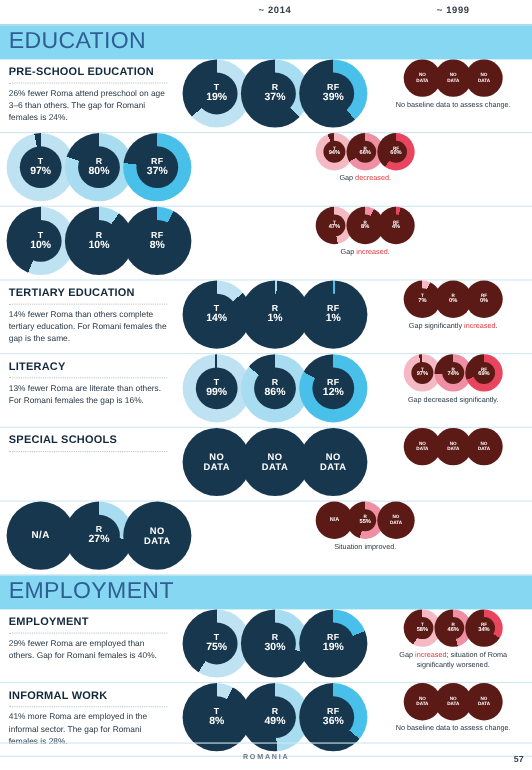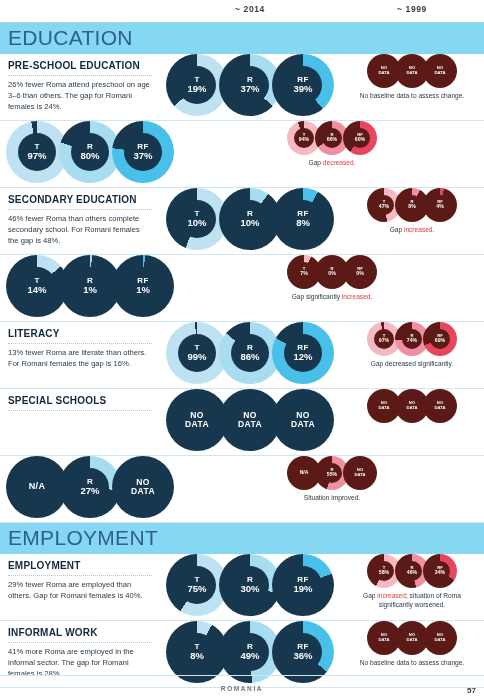--- a/index.html
+++ b/index.html
@@ -230,77 +230,77 @@
               <div class="lbl">
                 <span class="k">RF</span>
                 <span class="v">60%</span>
               </div>
             </div>
           </div>
           <div class="basenote"><span>Gap </span><span class="up">decreased</span><span>.</span></div>
         </div>
       </div>
       <div class="row">
+        <div class="donutcol">
+          <div class="donut-group big">
+            <div class="donut big" style="background: conic-gradient(rgb(191, 226, 242) 0deg, rgb(191, 226, 242) 201.6deg, rgb(23, 55, 79) 201.6deg, rgb(23, 55, 79) 360deg);">
+              <div class="hole" style="background: rgb(23, 55, 79);"></div>
+              <div class="lbl">
+                <span class="k">T</span>
+                <span class="v">10%</span>
+              </div>
+            </div>
+            <div class="donut big" style="background: conic-gradient(rgb(168, 220, 240) 0deg, rgb(168, 220, 240) 36deg, rgb(23, 55, 79) 36deg, rgb(23, 55, 79) 360deg);">
+              <div class="hole" style="background: rgb(23, 55, 79);"></div>
+              <div class="lbl">
+                <span class="k">R</span>
+                <span class="v">10%</span>
+              </div>
+            </div>
+            <div class="donut big" style="background: conic-gradient(rgb(73, 192, 234) 0deg, rgb(73, 192, 234) 28.8deg, rgb(23, 55, 79) 28.8deg, rgb(23, 55, 79) 360deg);">
+              <div class="hole" style="background: rgb(23, 55, 79);"></div>
+              <div class="lbl">
+                <span class="k">RF</span>
+                <span class="v">8%</span>
+              </div>
+            </div>
+          </div>
+        </div>
+        <div class="basecol">
+          <div class="donut-group small">
+            <div class="donut small" style="background: conic-gradient(rgb(244, 185, 194) 0deg, rgb(244, 185, 194) 169.2deg, rgb(92, 26, 22) 169.2deg, rgb(92, 26, 22) 360deg);">
+              <div class="hole" style="background: rgb(92, 26, 22);"></div>
+              <div class="lbl">
+                <span class="k">T</span>
+                <span class="v">47%</span>
+              </div>
+            </div>
+            <div class="donut small" style="background: conic-gradient(rgb(239, 143, 164) 0deg, rgb(239, 143, 164) 28.8deg, rgb(92, 26, 22) 28.8deg, rgb(92, 26, 22) 360deg);">
+              <div class="hole" style="background: rgb(92, 26, 22);"></div>
+              <div class="lbl">
+                <span class="k">R</span>
+                <span class="v">8%</span>
+              </div>
+            </div>
+            <div class="donut small" style="background: conic-gradient(rgb(232, 69, 95) 0deg, rgb(232, 69, 95) 14.4deg, rgb(92, 26, 22) 14.4deg, rgb(92, 26, 22) 360deg);">
+              <div class="hole" style="background: rgb(92, 26, 22);"></div>
+              <div class="lbl">
+                <span class="k">RF</span>
+                <span class="v">4%</span>
+              </div>
+            </div>
+          </div>
+          <div class="basenote"><span>Gap </span><span class="up">increased</span><span>.</span></div>
+        </div>
+      </div>
+      <div class="row">
         <div class="textcol">
-          <div class="title">SECONDARY EDUCATION</div>
-          <div class="desc">46% fewer Roma than others complete secondary school. For Romani females the gap is 48%.</div>
-        </div>
-        <div class="donutcol">
-          <div class="donut-group big">
-            <div class="donut big" style="background: conic-gradient(rgb(191, 226, 242) 0deg, rgb(191, 226, 242) 201.6deg, rgb(23, 55, 79) 201.6deg, rgb(23, 55, 79) 360deg);">
-              <div class="hole" style="background: rgb(23, 55, 79);"></div>
-              <div class="lbl">
-                <span class="k">T</span>
-                <span class="v">10%</span>
-              </div>
-            </div>
-            <div class="donut big" style="background: conic-gradient(rgb(168, 220, 240) 0deg, rgb(168, 220, 240) 36deg, rgb(23, 55, 79) 36deg, rgb(23, 55, 79) 360deg);">
-              <div class="hole" style="background: rgb(23, 55, 79);"></div>
-              <div class="lbl">
-                <span class="k">R</span>
-                <span class="v">10%</span>
-              </div>
-            </div>
-            <div class="donut big" style="background: conic-gradient(rgb(73, 192, 234) 0deg, rgb(73, 192, 234) 28.8deg, rgb(23, 55, 79) 28.8deg, rgb(23, 55, 79) 360deg);">
-              <div class="hole" style="background: rgb(23, 55, 79);"></div>
-              <div class="lbl">
-                <span class="k">RF</span>
-                <span class="v">8%</span>
-              </div>
-            </div>
-          </div>
-        </div>
-        <div class="basecol">
-          <div class="donut-group small">
-            <div class="donut small" style="background: conic-gradient(rgb(244, 185, 194) 0deg, rgb(244, 185, 194) 169.2deg, rgb(92, 26, 22) 169.2deg, rgb(92, 26, 22) 360deg);">
-              <div class="hole" style="background: rgb(92, 26, 22);"></div>
-              <div class="lbl">
-                <span class="k">T</span>
-                <span class="v">47%</span>
-              </div>
-            </div>
-            <div class="donut small" style="background: conic-gradient(rgb(239, 143, 164) 0deg, rgb(239, 143, 164) 28.8deg, rgb(92, 26, 22) 28.8deg, rgb(92, 26, 22) 360deg);">
-              <div class="hole" style="background: rgb(92, 26, 22);"></div>
-              <div class="lbl">
-                <span class="k">R</span>
-                <span class="v">8%</span>
-              </div>
-            </div>
-            <div class="donut small" style="background: conic-gradient(rgb(232, 69, 95) 0deg, rgb(232, 69, 95) 14.4deg, rgb(92, 26, 22) 14.4deg, rgb(92, 26, 22) 360deg);">
-              <div class="hole" style="background: rgb(92, 26, 22);"></div>
-              <div class="lbl">
-                <span class="k">RF</span>
-                <span class="v">4%</span>
-              </div>
-            </div>
-          </div>
-          <div class="basenote"><span>Gap </span><span class="up">increased</span><span>.</span></div>
-        </div>
-      </div>
-      <div class="row">
+          <div class="title">TERTIARY EDUCATION</div>
+          <div class="desc">14% fewer Roma than others complete tertiary education. For Romani females the gap is the same.</div>
+        </div>
         <div class="donutcol">
           <div class="donut-group big">
             <div class="donut big" style="background: conic-gradient(rgb(191, 226, 242) 0deg, rgb(191, 226, 242) 50.4deg, rgb(23, 55, 79) 50.4deg, rgb(23, 55, 79) 360deg);">
               <div class="hole" style="background: rgb(23, 55, 79);"></div>
               <div class="lbl">
                 <span class="k">T</span>
                 <span class="v">14%</span>
               </div>
             </div>
             <div class="donut big" style="background: conic-gradient(rgb(168, 220, 240) 0deg, rgb(168, 220, 240) 3.6deg, rgb(23, 55, 79) 3.6deg, rgb(23, 55, 79) 360deg);">

